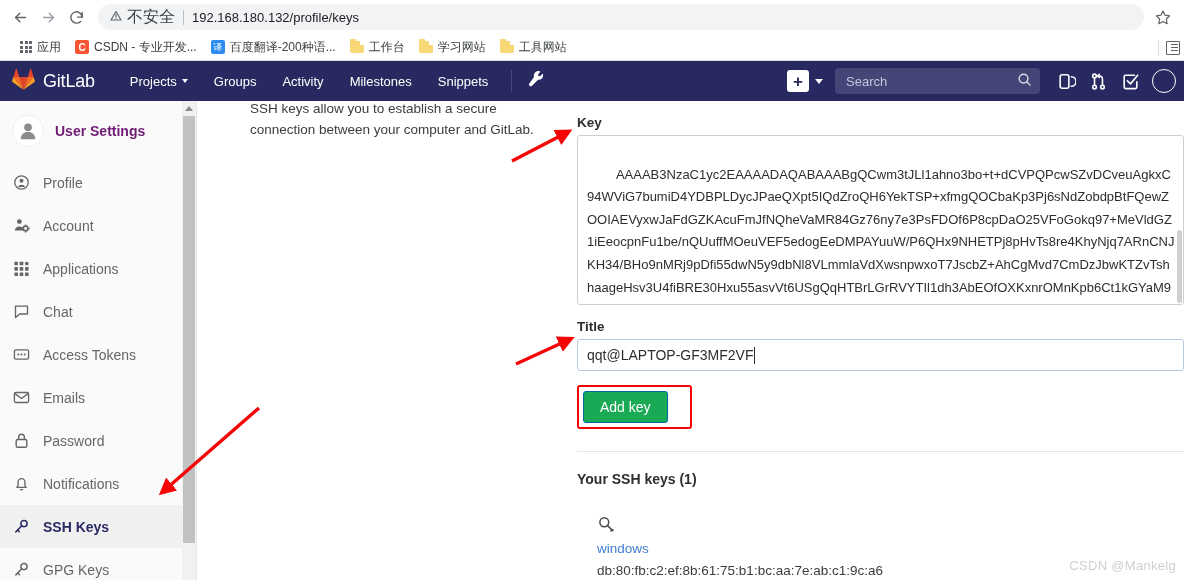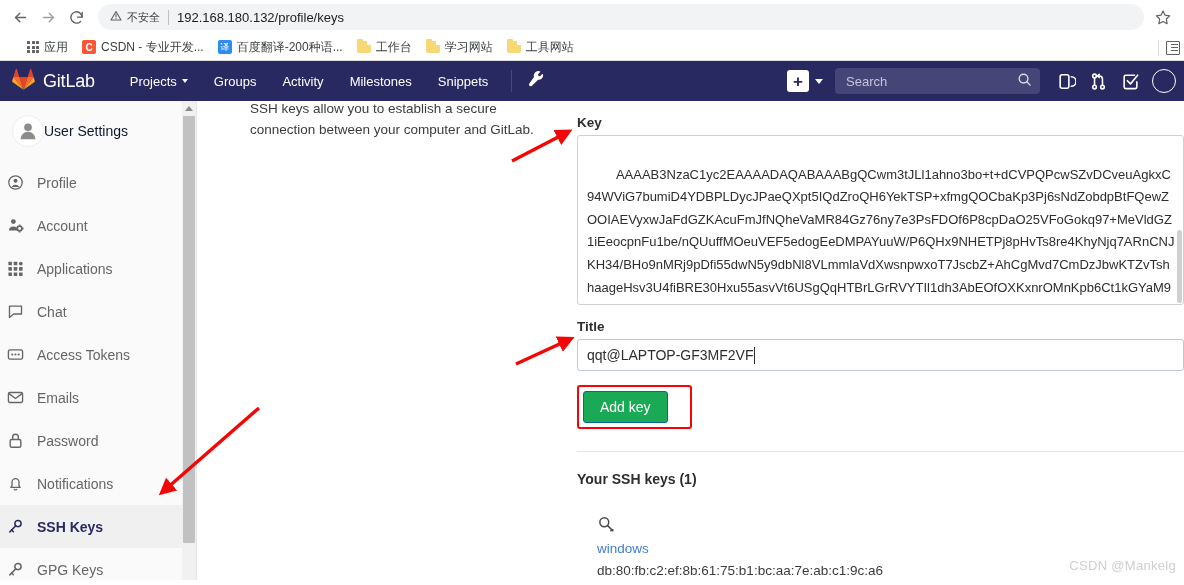--- a/index.html
+++ b/index.html
@@ -45,21 +45,21 @@
     padding: 0 12px;
     min-width: 0;
   }
   #omnibox .warn-icon {
     color: #5f6368;
     font-size: 11px;
     margin-right: 5px;
     line-height: 1;
   }
   #omnibox .not-secure {
-    font-size: 11px;
+    font-size: 16px;
     color: #3c4043;
     white-space: nowrap;
   }
   #omnibox .divider {
     width: 1px;
     height: 15px;
     background: #bdc1c6;
     margin: 0 8px;
     flex: 0 0 auto;
   }
@@ -76,21 +76,21 @@
     color: #5f6368;
     font-size: 15px;
     flex: 0 0 auto;
     margin-right: 2px;
   }
 
   #bookmark-bar {
     height: 27px;
     display: flex;
     align-items: center;
-    padding: 0 20px;
+    padding: 0 13px;
     background: #ffffff;
     border-bottom: 1px solid #dadce0;
     position: relative;
   }
   .bm {
     display: flex;
     align-items: center;
     height: 22px;
     padding: 0 7px;
     font-size: 12px;
@@ -284,29 +284,30 @@
   }
   #sidebar-avatar {
     width: 32px; height: 32px;
     border-radius: 50%;
     background: #ffffff;
     border: 1px solid #eeeeee;
     display: flex; align-items: center; justify-content: center;
     flex: 0 0 auto;
   }
   #sidebar-user-title {
+    margin-left: 11px;
     font-size: 14px;
-    font-weight: normal;
-    color: #0f172a;
+    font-weight: bold;
+    color: #701a75;
   }
   .side-item {
     display: flex;
     align-items: center;
     height: 43px;
-    padding-left: 7px;
+    padding-left: 13px;
     font-size: 14px;
     color: #666666;
   }
   .side-item .side-icon {
     width: 20px;
     display: flex; align-items: center; justify-content: flex-start;
     flex: 0 0 auto;
     color: #666666;
   }
   .side-item .side-label { margin-left: 10px; white-space: nowrap; }

